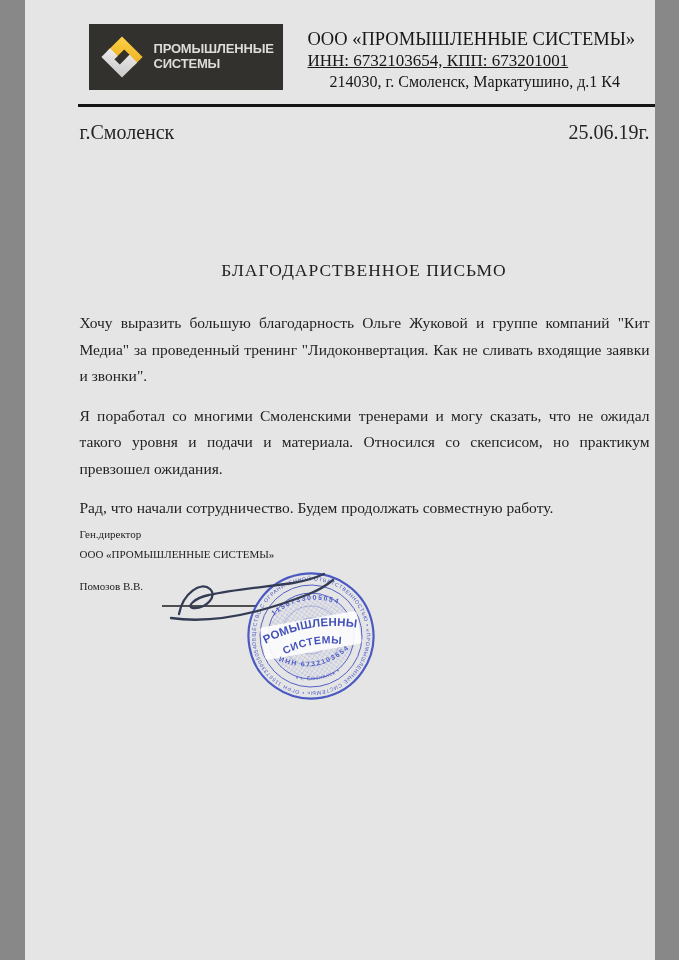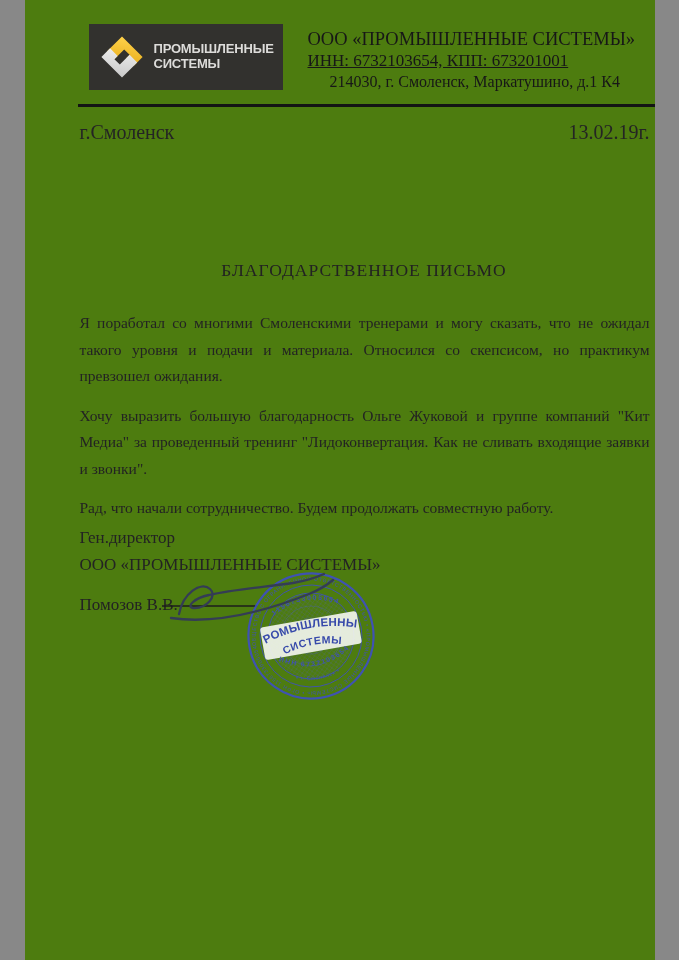--- a/index.html
+++ b/index.html
@@ -1,20 +1,20 @@
 <!DOCTYPE html>
 <html><head>
 <meta charset="utf-8">
 <style>
   html,body{margin:0;padding:0;background:#888;}
   .page{
     position:relative;
     width:630px;height:960px;
     margin:0 auto;
-    background:#4d7c0f;
+    background:#e5e5e5;
     font-family:"Liberation Serif", serif;
     color:#1f1f1f;
     overflow:hidden;
   }
   
   .logo-block{
     position:absolute;left:64px;top:24px;width:194px;height:66px;
     background:#32312e;display:flex;align-items:center;gap:9px;
     padding-left:10px;box-sizing:border-box;
   }
@@ -47,21 +47,21 @@
   }
   .body-text{
     position:absolute;left:55px;top:310px;width:570px;
     font-size:15.5px;line-height:26.5px;
     text-align:justify;color:#232323;
   }
   .body-text p{margin:0 0 13px 0;}
   
   .sig-block{
     position:absolute;left:55px;top:528px;width:360px;
-    font-size:17px;color:#232323;line-height:1.2;
+    font-size:11px;color:#232323;line-height:1.2;
   }
   .sig-company{margin-top:7px;}
   .sig-name{margin-top:19px;}
   
   .overlay{
     position:absolute;left:118px;top:540px;width:270px;height:178px;
     pointer-events:none;
   }
   .stamp-tiny{font-family:"Liberation Sans", sans-serif;font-size:5.3px;letter-spacing:0.7px;}
   .stamp-num{font-family:"Liberation Sans", sans-serif;font-size:6.8px;font-weight:bold;letter-spacing:1.6px;}
@@ -100,28 +100,28 @@
   <div class="header-right">
     <div class="header-company">ООО «ПРОМЫШЛЕННЫЕ СИСТЕМЫ»</div>
     <div class="header-inn">ИНН: 6732103654, КПП: 673201001</div>
     <div class="header-address">214030, г. Смоленск, Маркатушино, д.1 К4</div>
   </div>
 
   <div class="divider"></div>
 
   <div class="meta-row">
     <span>г.Смоленск</span>
-    <span>13.02.19г.</span>
+    <span>25.06.19г.</span>
   </div>
 
   <div class="doc-title">БЛАГОДАРСТВЕННОЕ ПИСЬМО</div>
 
   <div class="body-text">
+    <p>Хочу выразить большую благодарность Ольге Жуковой и группе компаний "Кит Медиа" за проведенный тренинг "Лидоконвертация. Как не сливать входящие заявки и звонки".</p>
     <p>Я поработал со многими Смоленскими тренерами и могу сказать, что не ожидал такого уровня и подачи и материала. Относился со скепсисом, но практикум превзошел ожидания.</p>
-    <p>Хочу выразить большую благодарность Ольге Жуковой и группе компаний "Кит Медиа" за проведенный тренинг "Лидоконвертация. Как не сливать входящие заявки и звонки".</p>
     <p>Рад, что начали сотрудничество. Будем продолжать совместную работу.</p>
   </div>
 
   <div class="sig-block">
     <div>Ген.директор</div>
     <div class="sig-company">ООО «ПРОМЫШЛЕННЫЕ СИСТЕМЫ»</div>
     <div class="sig-name">Помозов В.В.</div>
   </div>
 
   <svg class="overlay" viewBox="0 0 270 178">

